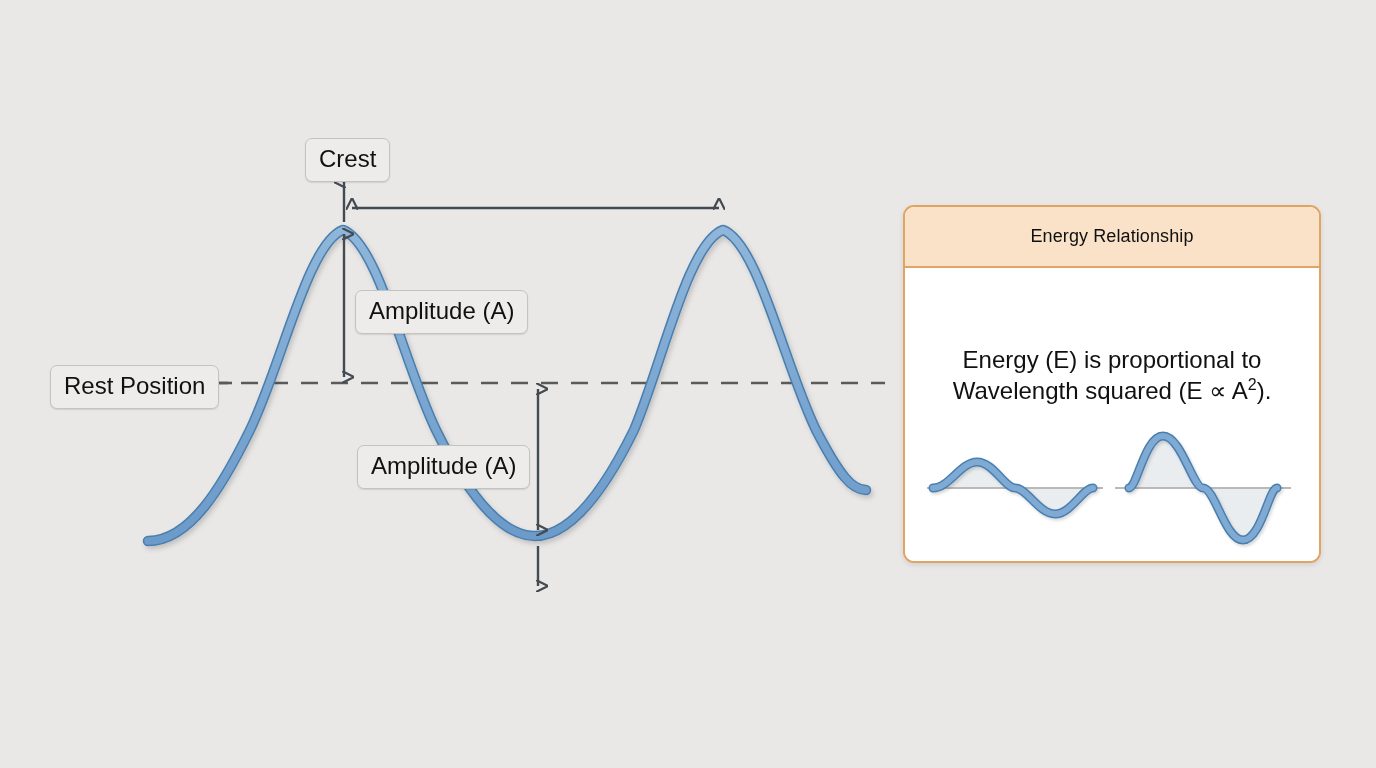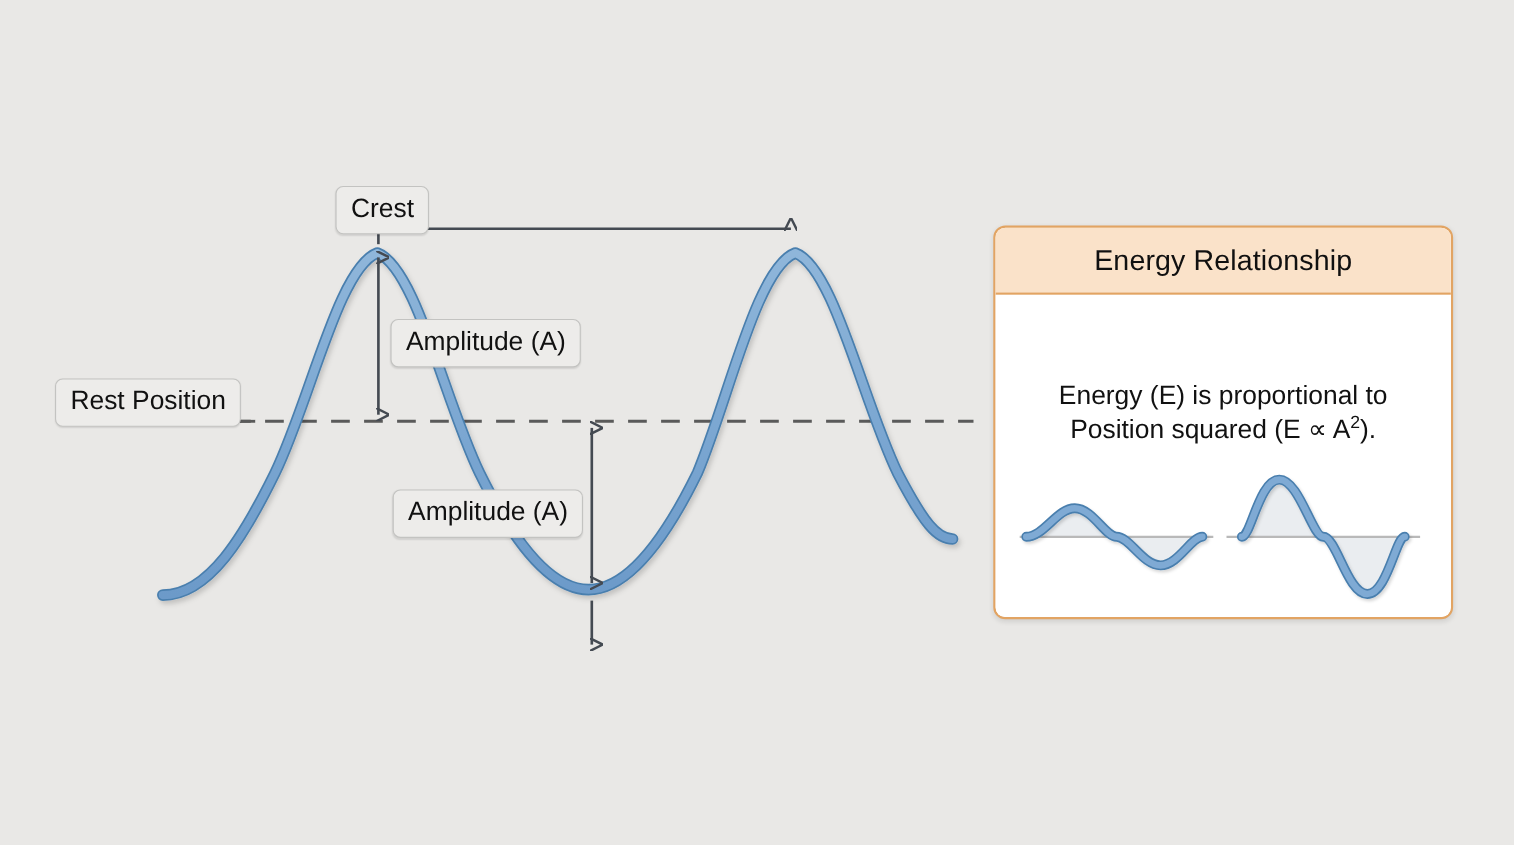--- a/index.html
+++ b/index.html
@@ -64,21 +64,21 @@
   .panel-header {
     height: 61px;
     box-sizing: border-box;
     background: #fae2c9;
     border-bottom: 2px solid #e2a463;
     display: flex;
     align-items: center;
     justify-content: center;
   }
   .panel-title {
-    font-size: 26px;
+    font-size: 18px;
     color: #101010;
     letter-spacing: 0.1px;
   }
   .panel-body {
     position: relative;
     height: 293px;
     background: #ffffff;
     padding-left: 22px;
   }
   .panel-text {
@@ -159,41 +159,41 @@
 
     <line x1="344" y1="234" x2="344" y2="377" stroke="#444a52" stroke-width="2.4" marker-start="url(#arrEnd)" marker-end="url(#arrEnd)"></line>
 
     <line x1="538" y1="389" x2="538" y2="530" stroke="#444a52" stroke-width="2.4" marker-start="url(#arrEnd)" marker-end="url(#arrEnd)"></line>
 
     <line x1="538" y1="546" x2="538" y2="586" stroke="#444a52" stroke-width="2.4" marker-end="url(#arrEnd)"></line>
 
     <line x1="216" y1="383" x2="232" y2="383" stroke="#5a5a5a" stroke-width="2.6"></line>
   </svg>
 
-  <div class="chip" style="left:305px; top:138px;margin-top:31px;">Crest</div>
+  <div class="chip" style="left:305px; top:138px;">Crest</div>
 
 
   <div class="chip" style="left:355px; top:290px;">Amplitude (A)</div>
 
-  <div class="chip" style="left:50px; top:344px;">Rest Position</div>
+  <div class="chip" style="left:50px; top:365px;">Rest Position</div>
 
   <div class="chip" style="left:357px; top:445px;">Amplitude (A)</div>
 
 
   <div class="panel">
 
     <div class="panel-header">
       <div class="panel-title">Energy Relationship</div>
     </div>
 
     <div class="panel-body">
 
       <div class="panel-text">
         <span>Energy (E) is proportional to</span><br>
-        <span>Position squared (E ∝ A</span><span class="sup">2</span><span>).</span>
+        <span>Wavelength squared (E ∝ A</span><span class="sup">2</span><span>).</span>
       </div>
 
       <div class="mini low">
         <svg viewBox="0 0 176 120">
           <defs>
             <filter id="miniShadowA" x="-30%" y="-30%" width="160%" height="160%">
               <feDropShadow dx="1.5" dy="2" stdDeviation="1.6" flood-color="#000000" flood-opacity="0.16"></feDropShadow>
             </filter>
           </defs>
           <path d="M6,60 C 22,60 34,34 50,34 C 66,34 78,60 88,60

